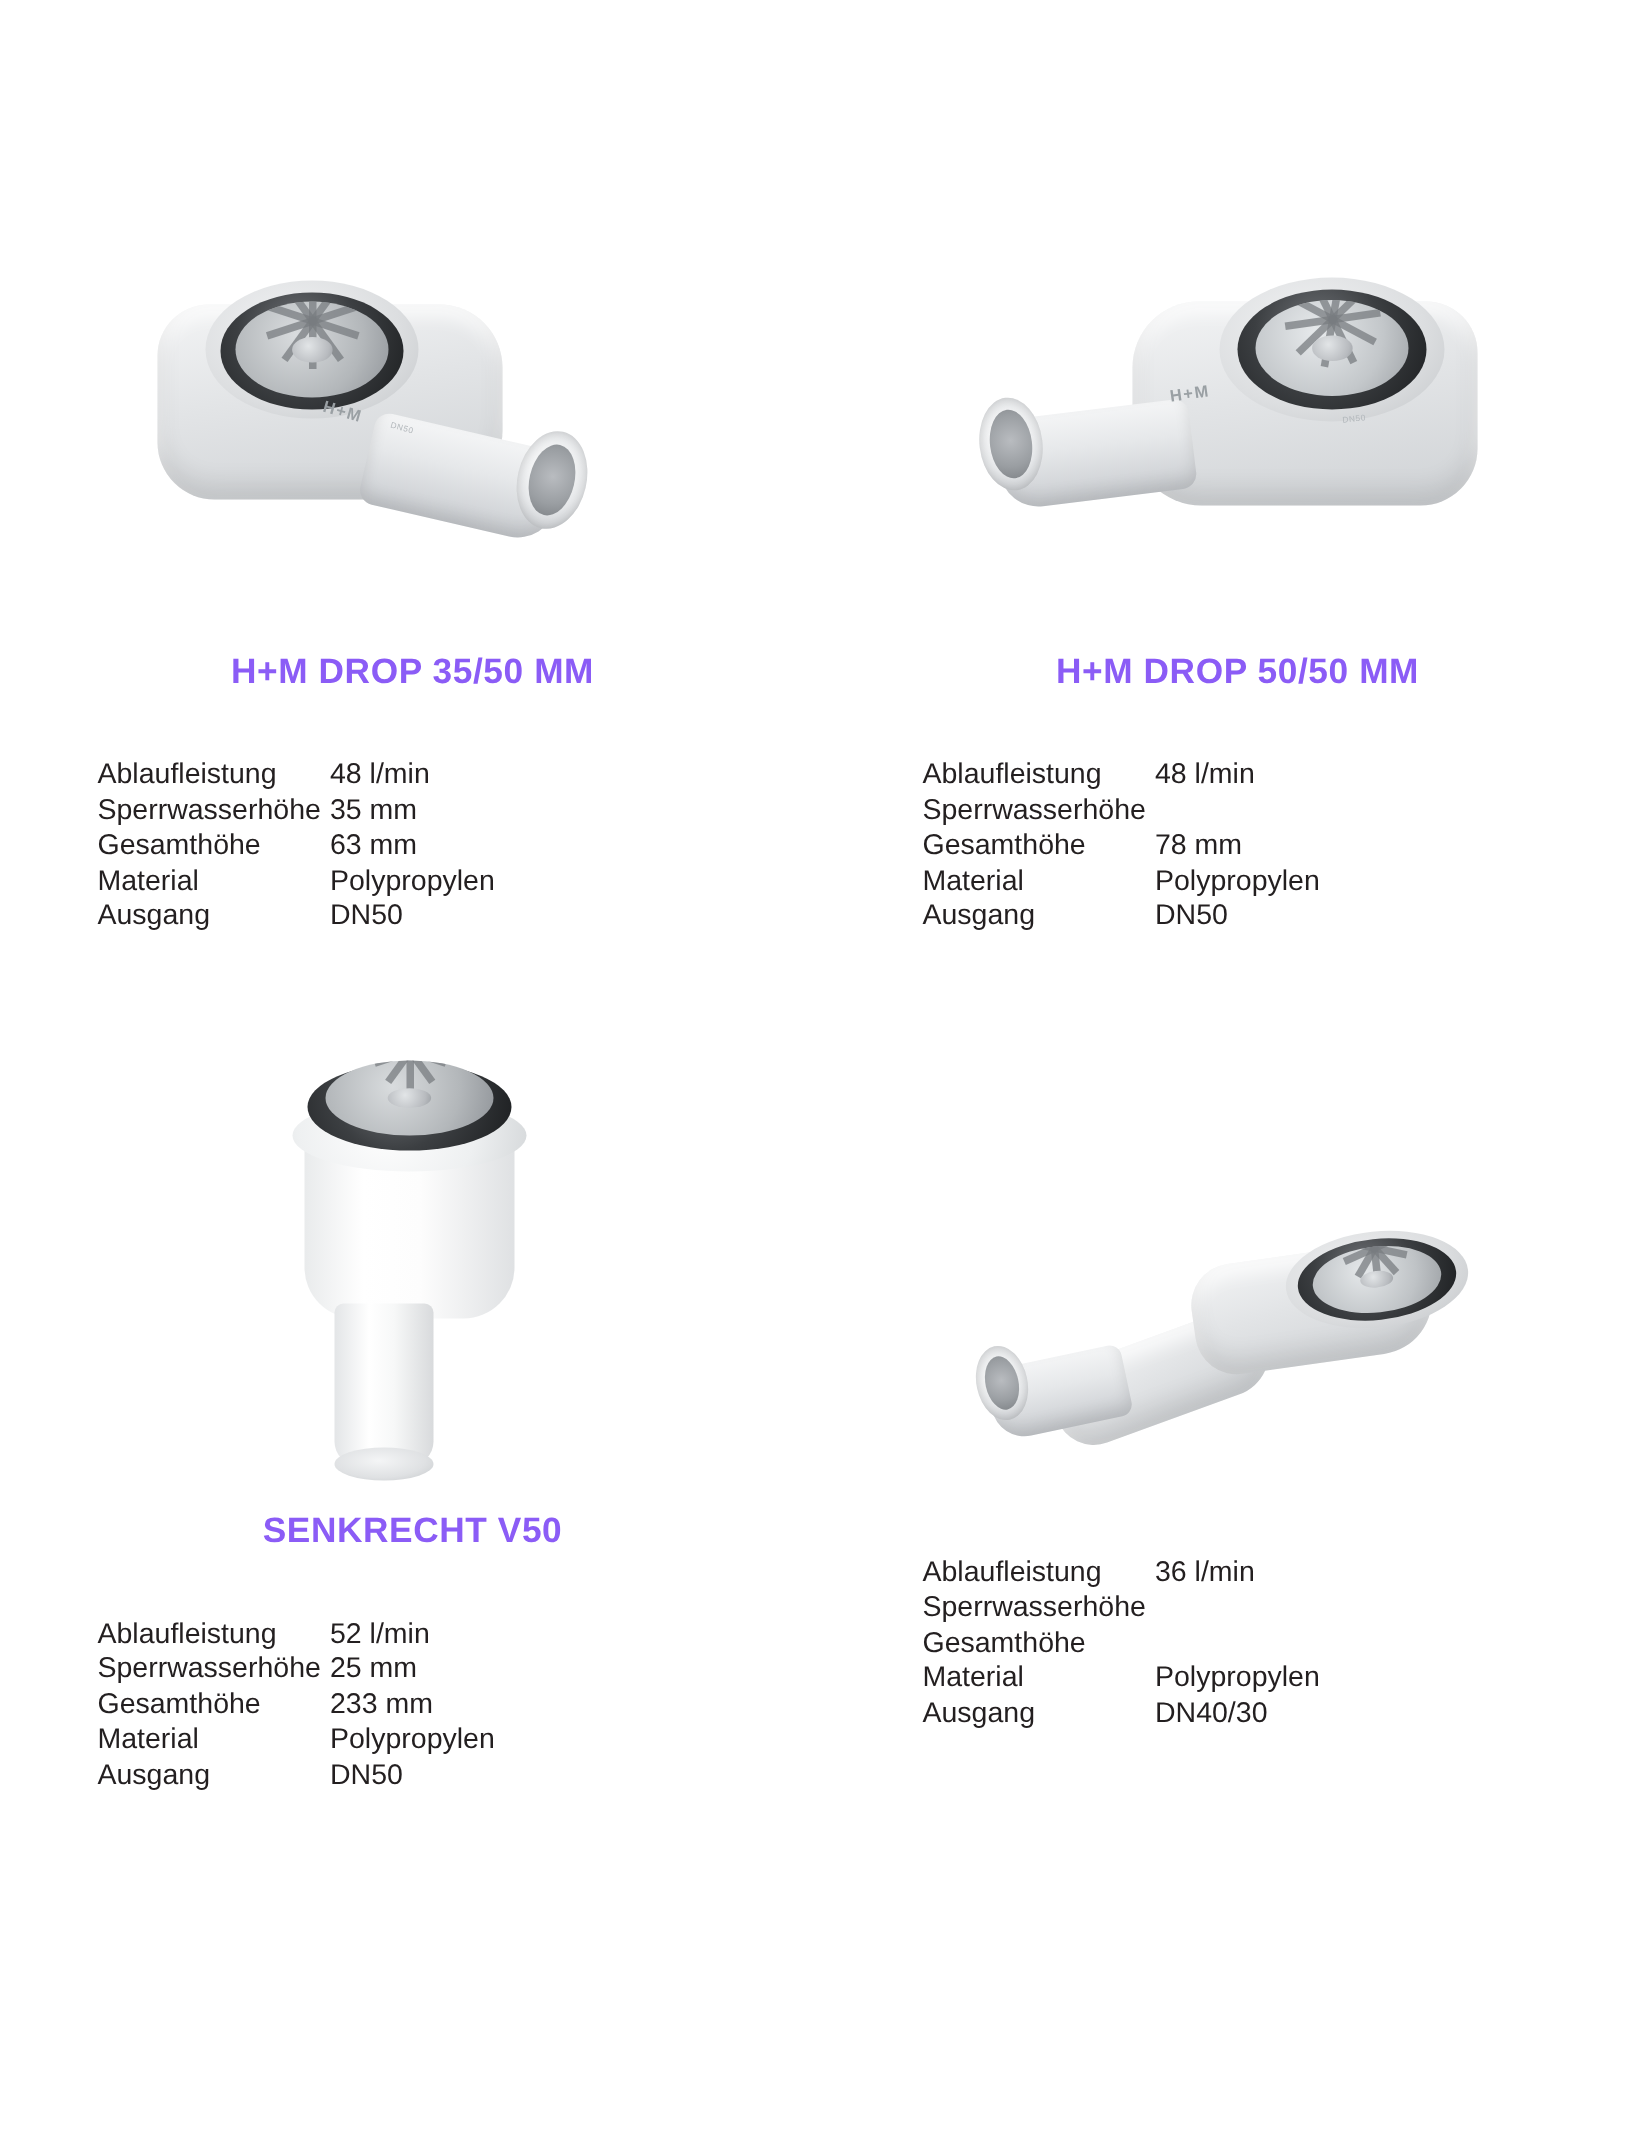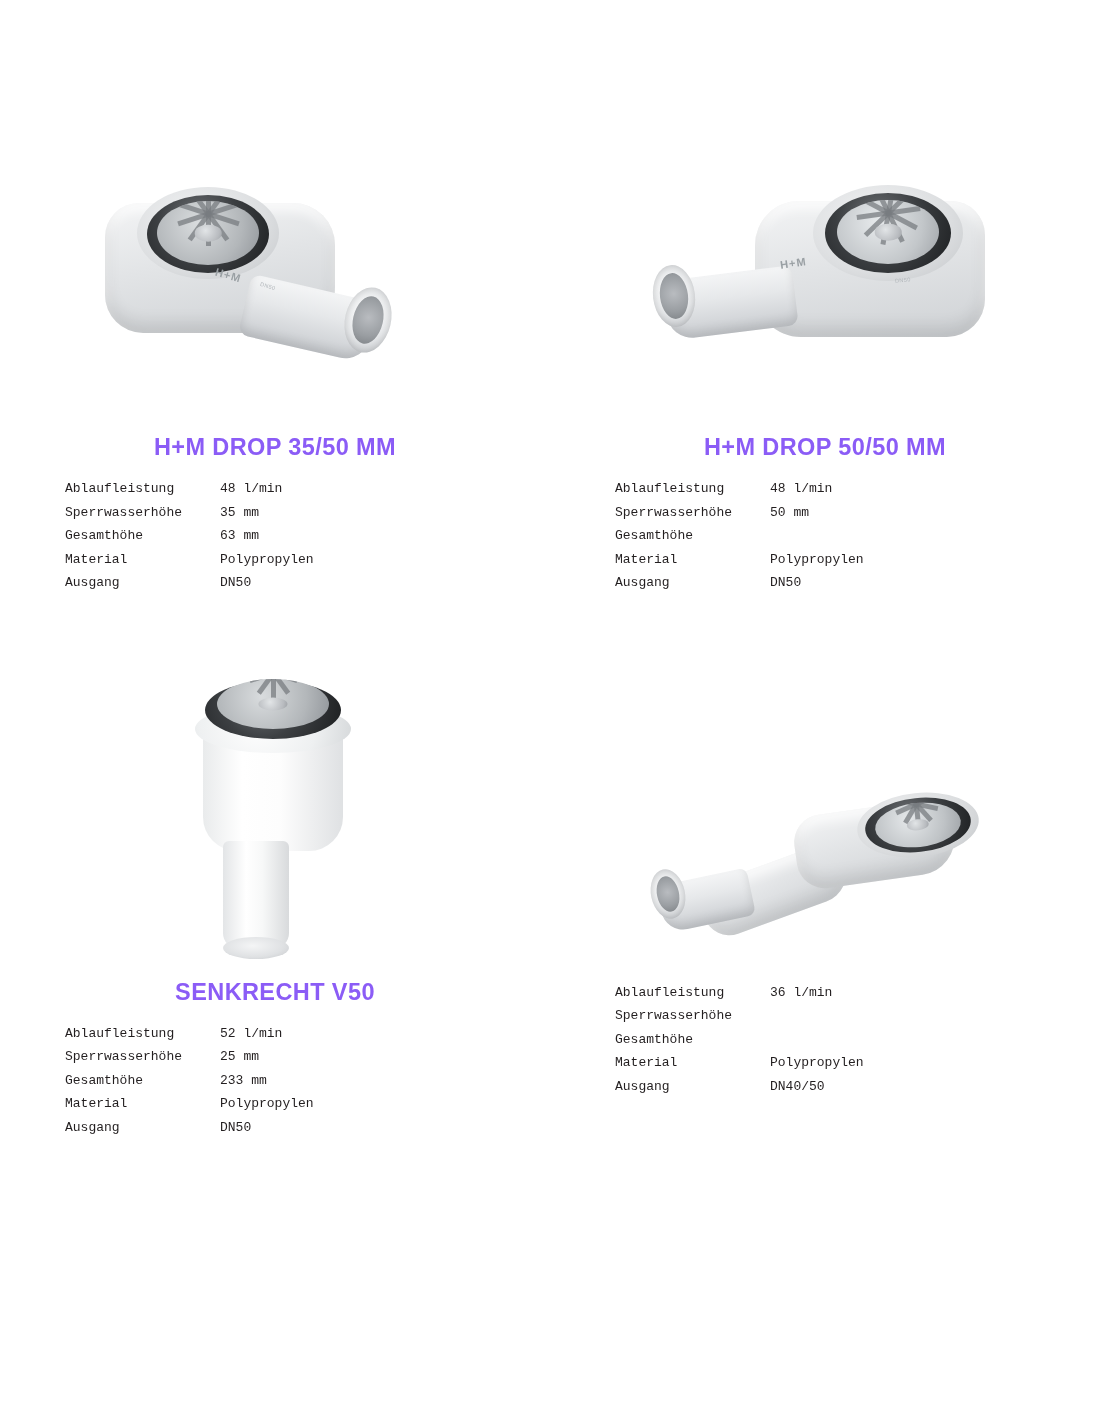--- a/index.html
+++ b/index.html
@@ -48,26 +48,25 @@
   }
   .product-title {
     text-align: center;
     font-size: 23.5px;
     font-weight: bold;
     letter-spacing: 0.4px;
     margin-top: 14px;
     color: #8b5cf6;
   }
   .specs {
-    margin: 16px 0 0 0;
+    margin: 44px 0 0 0;
     padding-left: 5px;
-    font-size: 13px;
+    font-size: 19px;
     line-height: 23.5px;
     color: #231f20;
-    font-family: Liberation Mono, monospace;
   }
   .spec-row {
     display: flex;
   }
   .spec-label {
     width: 155px;
     flex: 0 0 155px;
   }
   .spec-value {
     flex: 1 1 auto;
@@ -247,24 +246,24 @@
           </div>
         </div>
         <div class="product-title">H+M DROP 50/50 MM</div>
         <div class="specs">
           <div class="spec-row">
             <div class="spec-label">Ablaufleistung</div>
             <div class="spec-value">48 l/min</div>
           </div>
           <div class="spec-row">
             <div class="spec-label">Sperrwasserhöhe</div>
-            <div class="spec-value">50 mm</div>
           </div>
           <div class="spec-row">
             <div class="spec-label">Gesamthöhe</div>
+            <div class="spec-value">78 mm</div>
           </div>
           <div class="spec-row">
             <div class="spec-label">Material</div>
             <div class="spec-value">Polypropylen</div>
           </div>
           <div class="spec-row">
             <div class="spec-label">Ausgang</div>
             <div class="spec-value">DN50</div>
           </div>
         </div>
@@ -353,20 +352,20 @@
           </div>
           <div class="spec-row">
             <div class="spec-label">Gesamthöhe</div>
           </div>
           <div class="spec-row">
             <div class="spec-label">Material</div>
             <div class="spec-value">Polypropylen</div>
           </div>
           <div class="spec-row">
             <div class="spec-label">Ausgang</div>
-            <div class="spec-value">DN40/50</div>
+            <div class="spec-value">DN40/30</div>
           </div>
         </div>
       </div>
     </div>
 
   </div>
 </div>
 
 </body></html>

